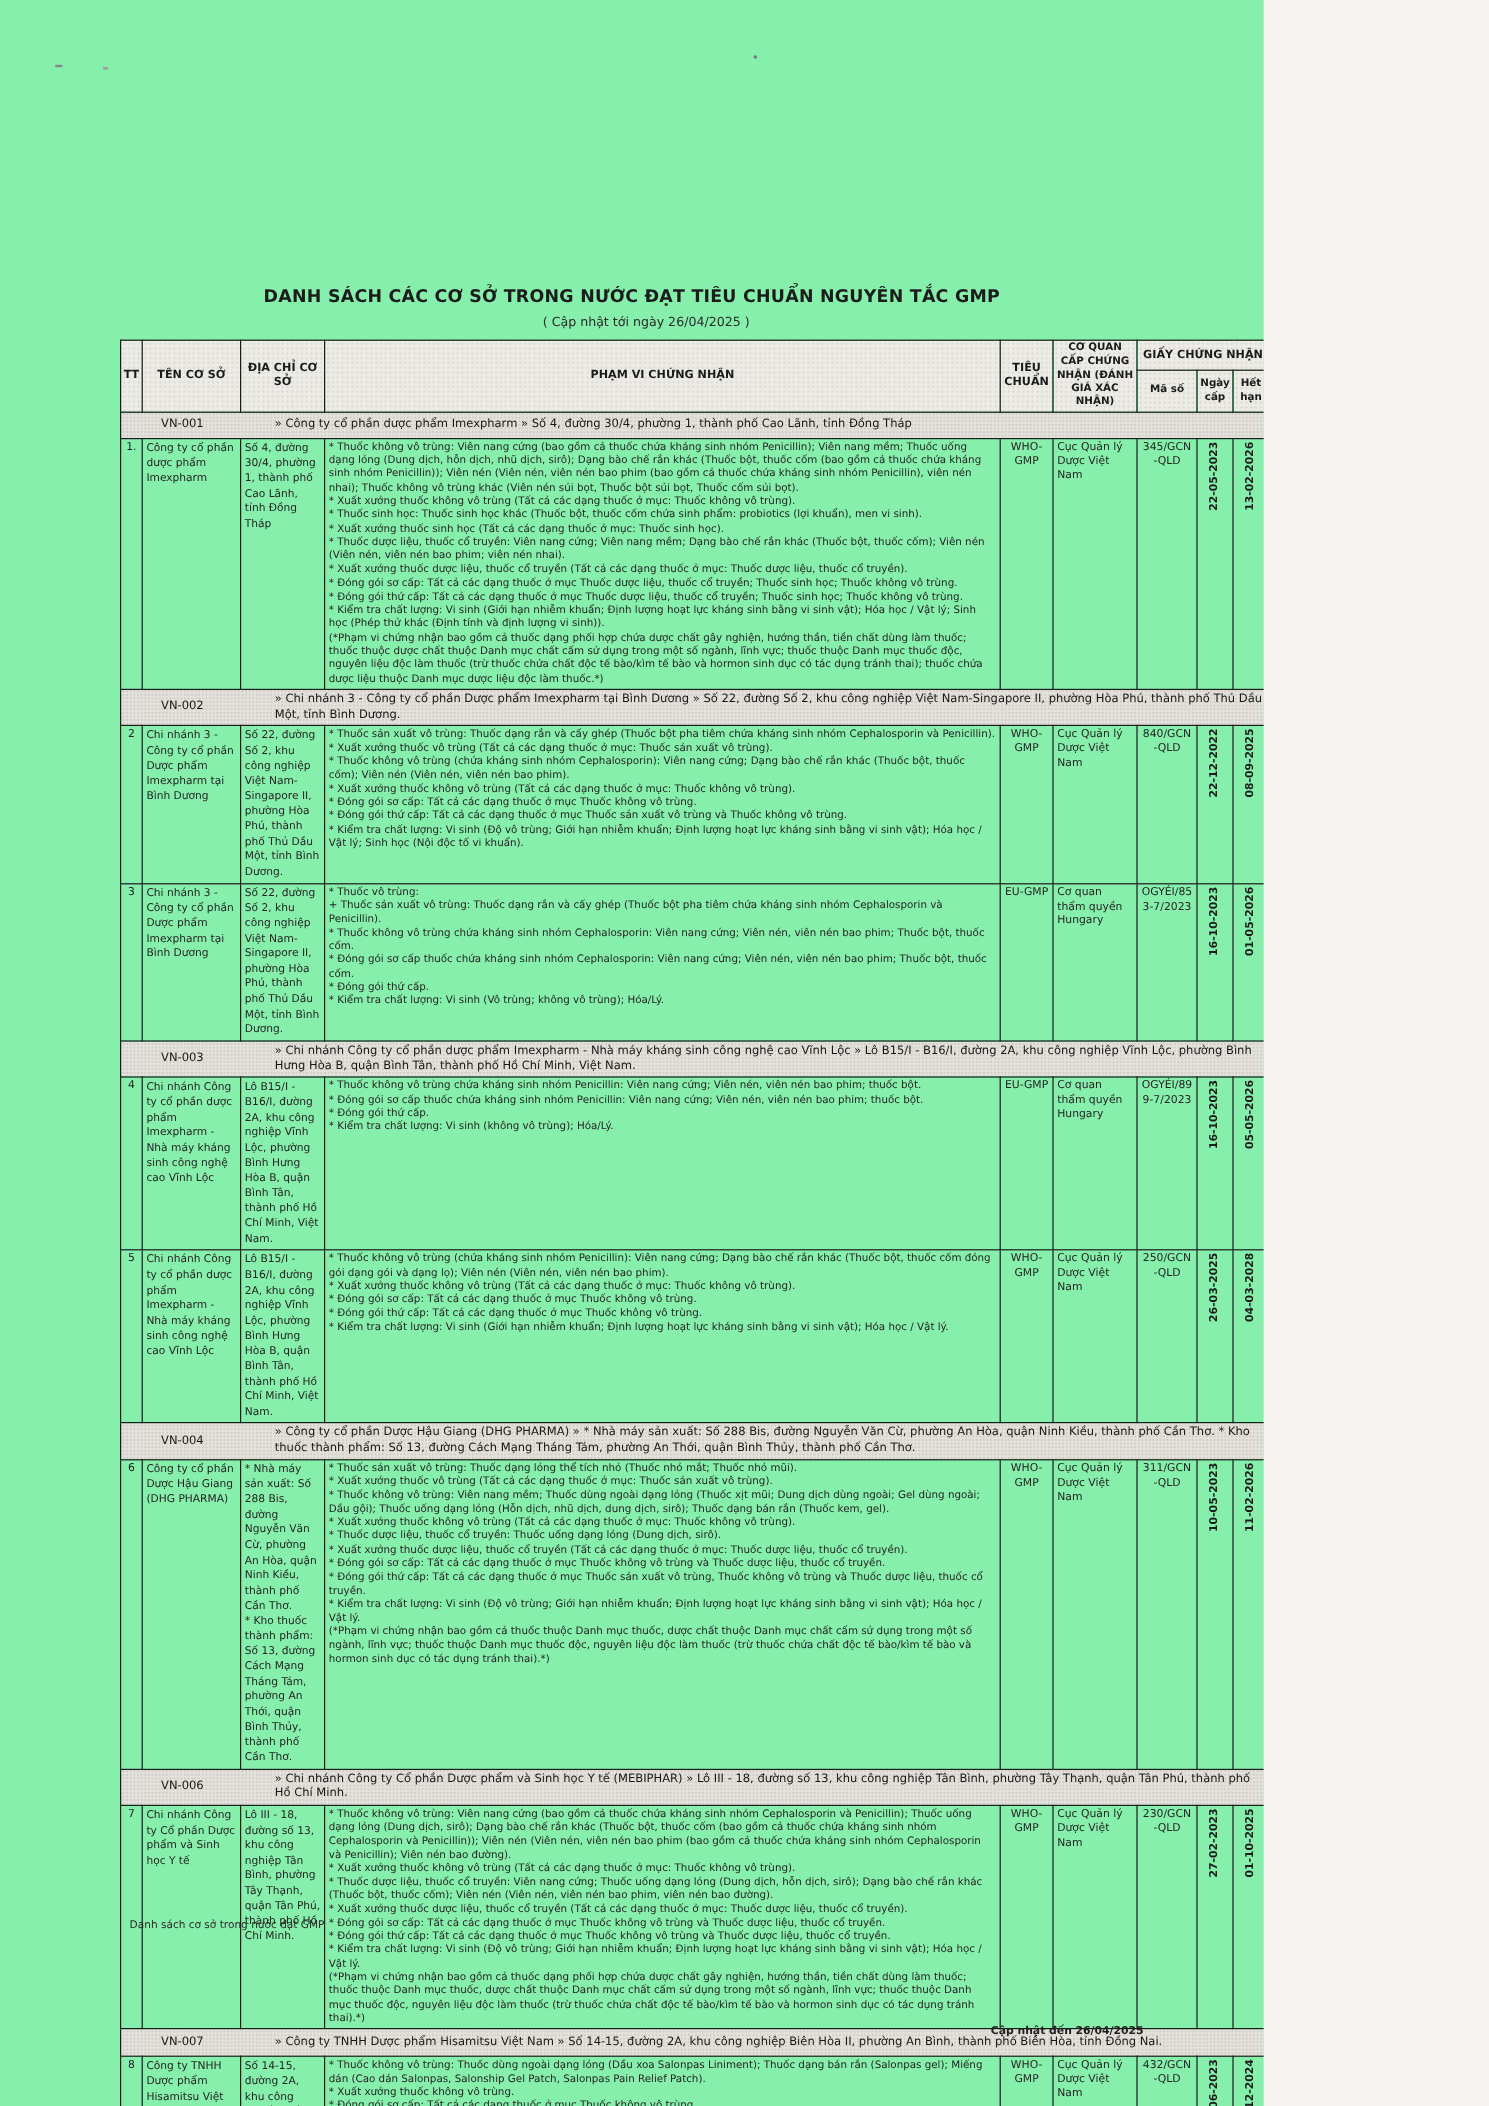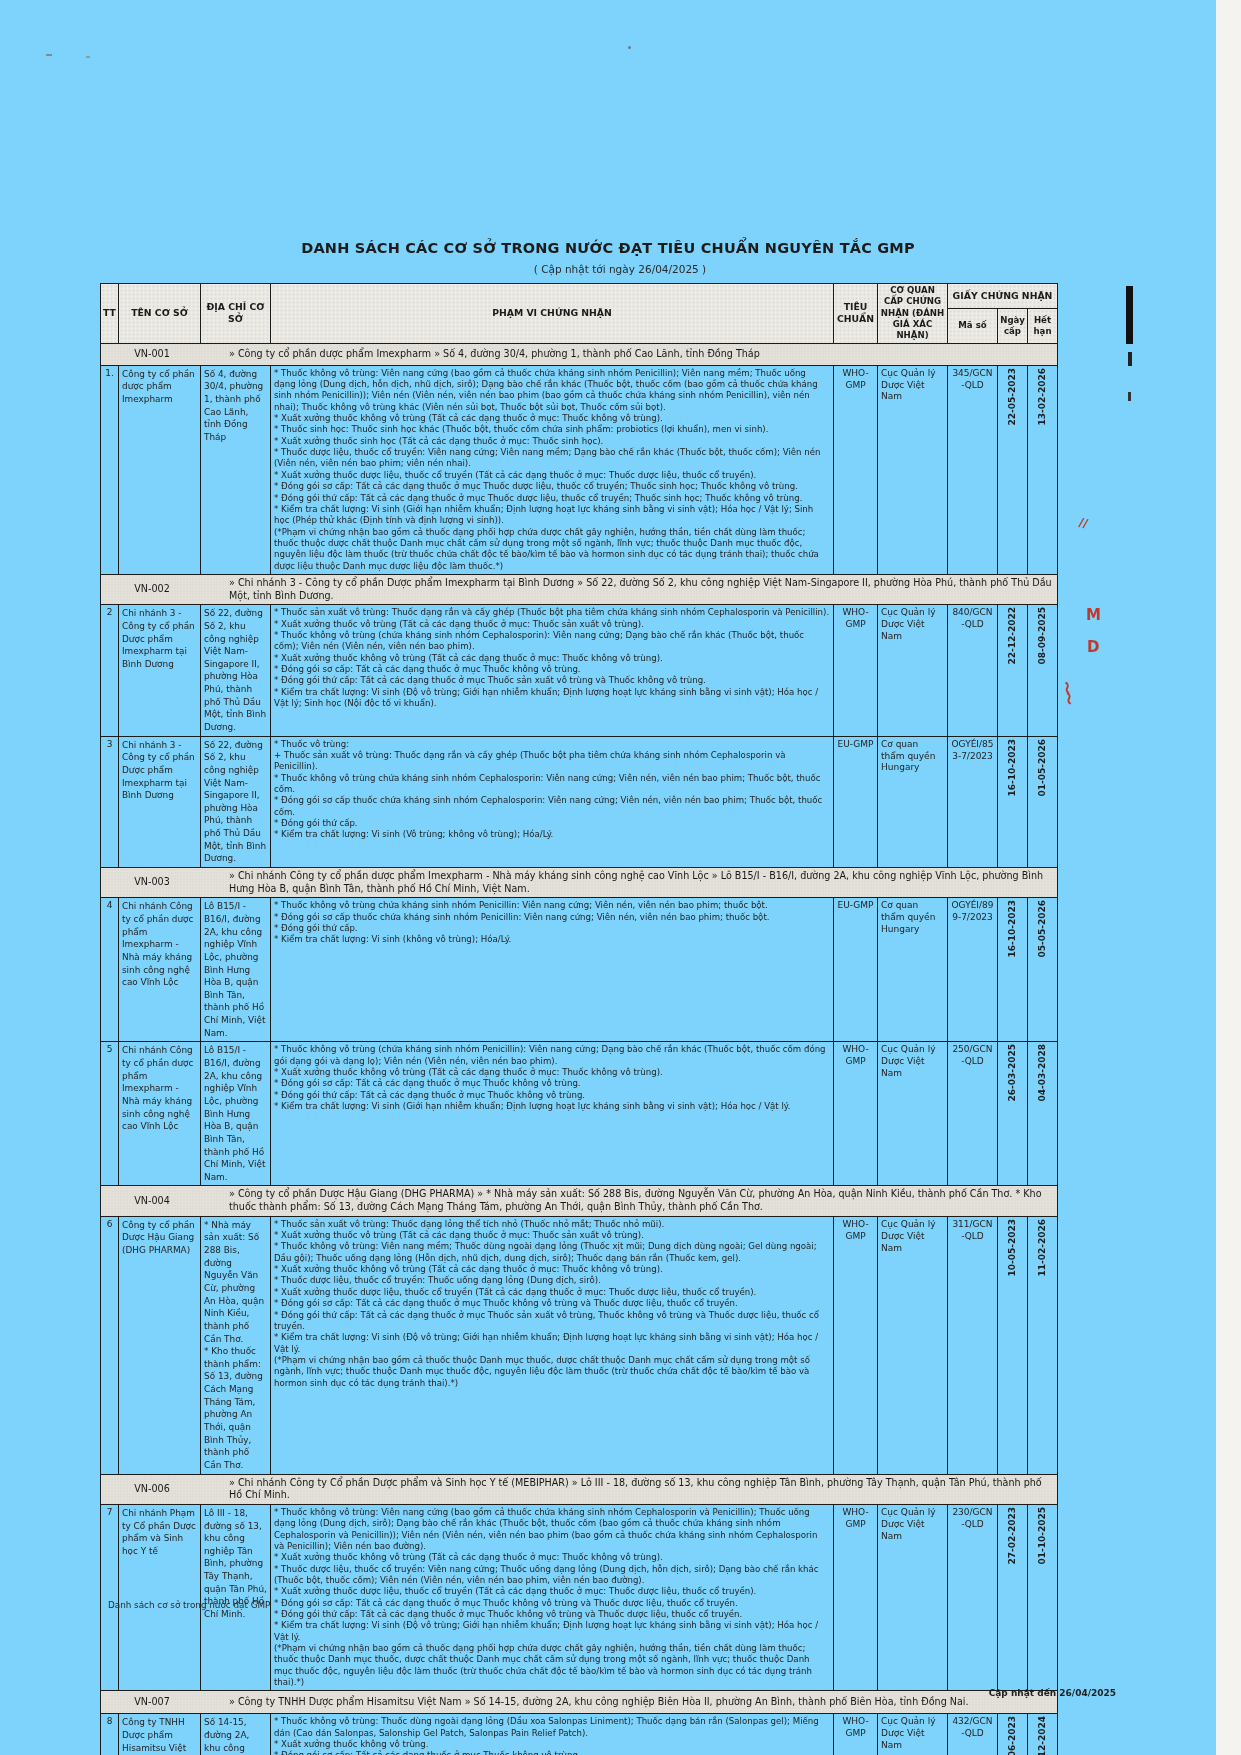--- a/index.html
+++ b/index.html
@@ -1,17 +1,17 @@
 <!DOCTYPE html>
 <html><head>
 <meta charset="utf-8">
 <style>
   html,body{margin:0;padding:0;background:#f4f3ef;}
   .page{
-    position:relative;width:1216px;height:1755px;background:#7dd3fc;
+    position:relative;width:1053px;height:1755px;background:#86efac;
     font-family:"DejaVu Sans",sans-serif;color:#222;overflow:hidden;
   }
   .title{
     position:absolute;top:240px;left:0;width:100%;text-align:center;
     font-size:14.5px;font-weight:bold;color:#1c1c1c;letter-spacing:.2px;
   }
   .subtitle{
     position:absolute;top:263px;left:12px;width:100%;text-align:center;
     font-size:10.5px;color:#2a2a2a;
   }
@@ -287,21 +287,21 @@
       <tr class="section-row" style="height:23px">
         <td colspan="9">
             <div class="sec-flex">
           <span class="sec-code">VN-006</span>
           <span class="sec-head">» Chi nhánh Công ty Cổ phần Dược phẩm và Sinh học Y tế (MEBIPHAR) » Lô III - 18, đường số 13, khu công nghiệp Tân Bình, phường Tây Thạnh, quận Tân Phú, thành phố Hồ Chí Minh.</span>
         </div>
           </td>
       </tr>
       <tr style="height:152px">
         <td class="tt">7</td>
-        <td class="name">Chi nhánh Phạm ty Cổ phần Dược phẩm và Sinh học Y tế</td>
+        <td class="name">Chi nhánh Công ty Cổ phần Dược phẩm và Sinh học Y tế</td>
         <td class="addr pre">Lô III - 18, đường số 13, khu công nghiệp Tân Bình, phường Tây Thạnh, quận Tân Phú, thành phố Hồ Chí Minh.</td>
         <td class="scope pre">* Thuốc không vô trùng: Viên nang cứng (bao gồm cả thuốc chứa kháng sinh nhóm Cephalosporin và Penicillin); Thuốc uống dạng lỏng (Dung dịch, sirô); Dạng bào chế rắn khác (Thuốc bột, thuốc cốm (bao gồm cả thuốc chứa kháng sinh nhóm Cephalosporin và Penicillin)); Viên nén (Viên nén, viên nén bao phim (bao gồm cả thuốc chứa kháng sinh nhóm Cephalosporin và Penicillin); Viên nén bao đường).
 * Xuất xưởng thuốc không vô trùng (Tất cả các dạng thuốc ở mục: Thuốc không vô trùng).
 * Thuốc dược liệu, thuốc cổ truyền: Viên nang cứng; Thuốc uống dạng lỏng (Dung dịch, hỗn dịch, sirô); Dạng bào chế rắn khác (Thuốc bột, thuốc cốm); Viên nén (Viên nén, viên nén bao phim, viên nén bao đường).
 * Xuất xưởng thuốc dược liệu, thuốc cổ truyền (Tất cả các dạng thuốc ở mục: Thuốc dược liệu, thuốc cổ truyền).
 * Đóng gói sơ cấp: Tất cả các dạng thuốc ở mục Thuốc không vô trùng và Thuốc dược liệu, thuốc cổ truyền.
 * Đóng gói thứ cấp: Tất cả các dạng thuốc ở mục Thuốc không vô trùng và Thuốc dược liệu, thuốc cổ truyền.
 * Kiểm tra chất lượng: Vi sinh (Độ vô trùng; Giới hạn nhiễm khuẩn; Định lượng hoạt lực kháng sinh bằng vi sinh vật); Hóa học / Vật lý.
 (*Phạm vi chứng nhận bao gồm cả thuốc dạng phối hợp chứa dược chất gây nghiện, hướng thần, tiền chất dùng làm thuốc; thuốc thuộc Danh mục thuốc, dược chất thuộc Danh mục chất cấm sử dụng trong một số ngành, lĩnh vực; thuốc thuộc Danh mục thuốc độc, nguyên liệu độc làm thuốc (trừ thuốc chứa chất độc tế bào/kìm tế bào và hormon sinh dục có tác dụng tránh thai).*)</td>
         <td class="std">WHO-GMP</td>

